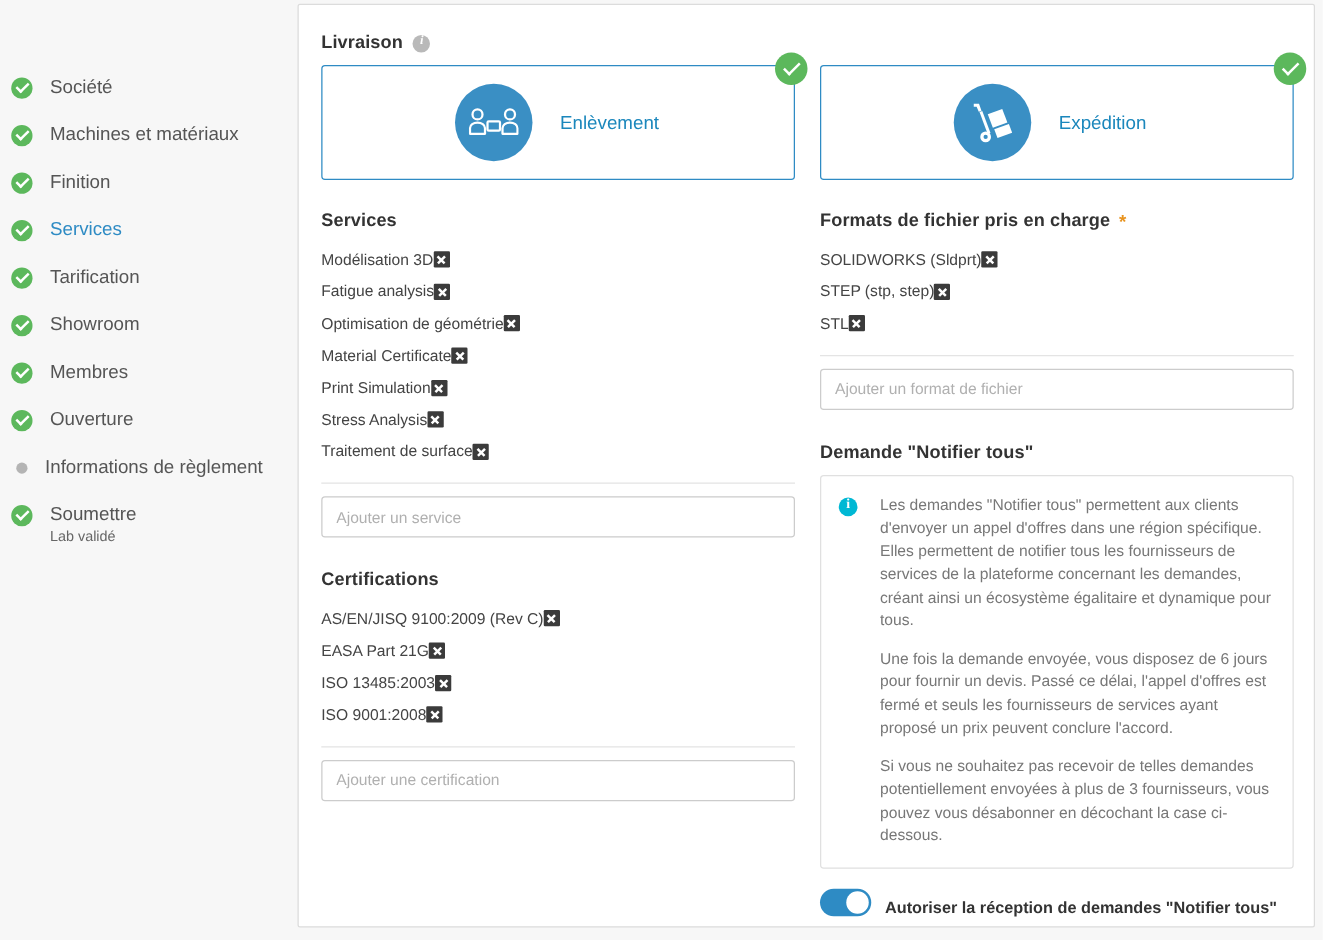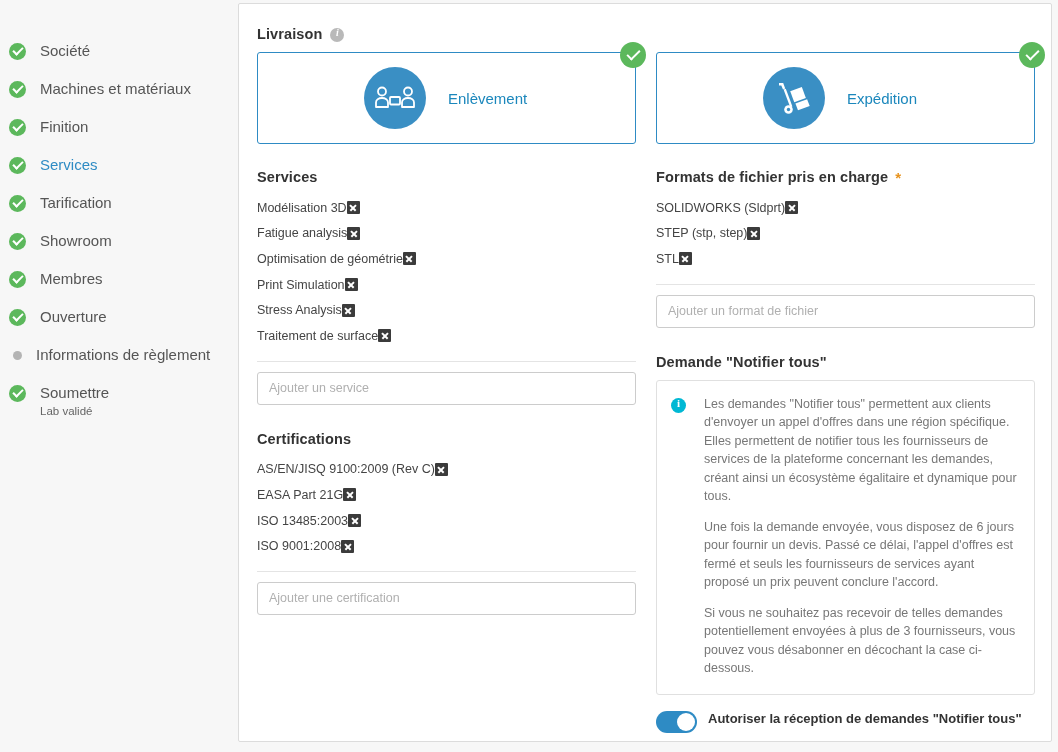--- a/index.html
+++ b/index.html
@@ -9,21 +9,21 @@
     background: #f7f7f7;
     font-family: "Liberation Sans", sans-serif;
     overflow: hidden;
   }
   .page { position: relative; width: 1058px; height: 752px; }
 
   
   .sidebar {
     position: absolute; left: 0; top: 0;
     width: 238px; height: 752px;
-    padding-top: 40px;
+    padding-top: 59px;
   }
   .nav-item {
     display: flex; align-items: flex-start;
     padding: 0 0 0 9px;
     height: 38px;
     cursor: pointer;
   }
   .nav-badge {
     flex: 0 0 auto;
     width: 17px; height: 17px;
@@ -232,21 +232,21 @@
   .infobox-body p {
     margin: 0 0 12px 0;
     font-size: 12.5px;
     line-height: 18.5px;
     color: #777;
   }
   .infobox-body p:last-child { margin-bottom: 0; }
 
   
   .toggle-row {
-    display: flex; align-items: flex-start;
+    display: flex; align-items: flex-end;
     margin-top: 16px;
   }
   .toggle {
     width: 41px; height: 22px;
     border-radius: 11px;
     background: #2e8bc4;
     position: relative;
     flex: 0 0 auto;
     cursor: pointer;
   }
@@ -393,20 +393,24 @@
               </li>
               <li class="list-item">
                 <span class="lbl">Fatigue analysis</span>
                 <span class="rm-btn"></span>
               </li>
               <li class="list-item">
                 <span class="lbl">Optimisation de géométrie</span>
                 <span class="rm-btn"></span>
               </li>
               <li class="list-item">
+                <span class="lbl">Material Certificate</span>
+                <span class="rm-btn"></span>
+              </li>
+              <li class="list-item">
                 <span class="lbl">Print Simulation</span>
                 <span class="rm-btn"></span>
               </li>
               <li class="list-item">
                 <span class="lbl">Stress Analysis</span>
                 <span class="rm-btn"></span>
               </li>
               <li class="list-item">
                 <span class="lbl">Traitement de surface</span>
                 <span class="rm-btn"></span>

